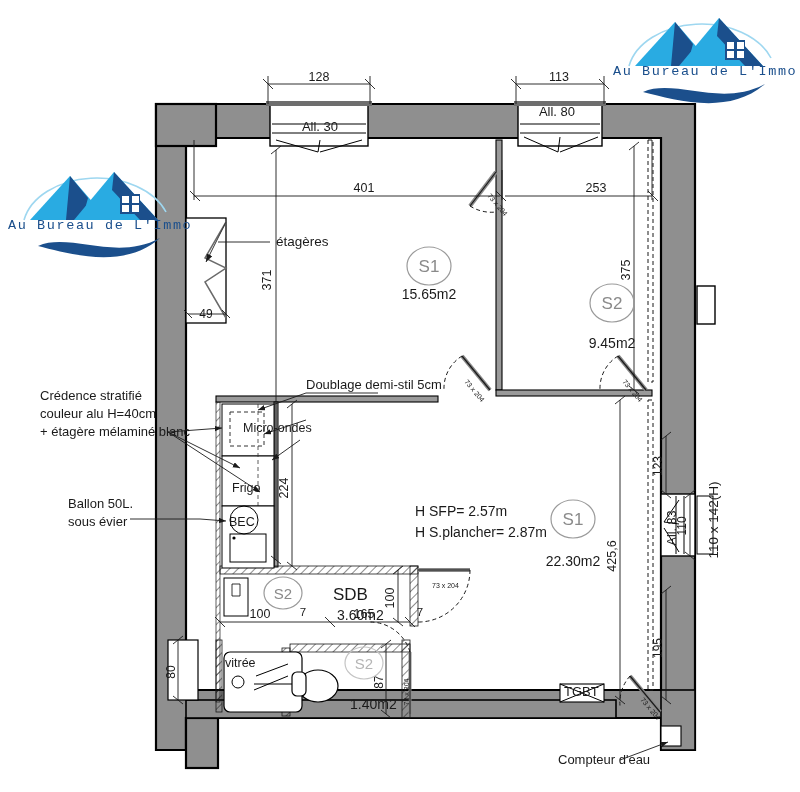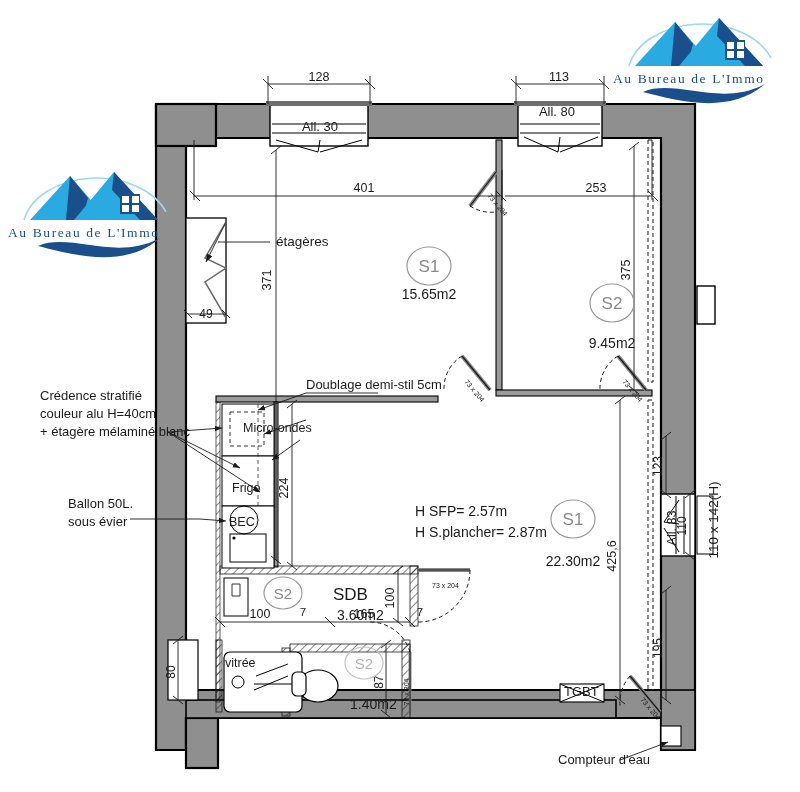--- a/index.html
+++ b/index.html
@@ -2,22 +2,22 @@
 <html><head>
 <meta charset="utf-8">
 <style>
   html,body{margin:0;padding:0;background:#fff;}
   body{width:800px;height:792px;position:relative;overflow:hidden;
        font-family:"Liberation Sans",sans-serif;color:#000;}
   #stage{position:absolute;left:0;top:0;width:800px;height:648px;}
   #plan{position:absolute;left:0;top:0;}
 
   .logo{position:absolute;width:175px;height:110px;}
-  .logo .lg-text{position:absolute;left:0;top:67px;width:175px;
-      font-family:Liberation Serif, serif;font-size:13.5px;letter-spacing:1.6px;
+  .logo .lg-text{position:absolute;left:0;top:60px;width:175px;text-align:center;
+      font-family:Liberation Mono, monospace;font-size:13.5px;letter-spacing:1.6px;
       color:#1b4f8c;white-space:nowrap;}
   .logo svg{position:absolute;left:0;top:0;}
 </style>
 </head>
 <body>
 
 <div id="stage">
 
   <svg id="plan" width="800" height="792" viewBox="0 0 800 792">
 

